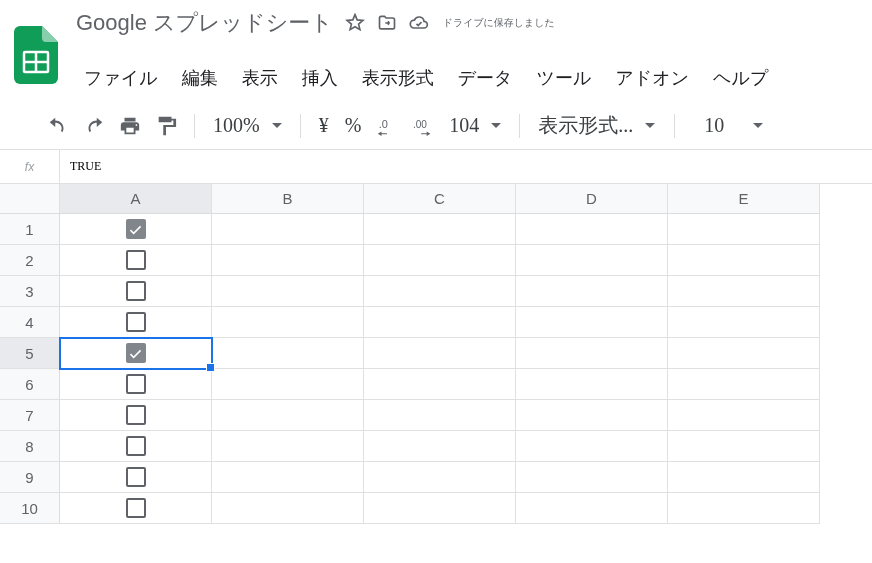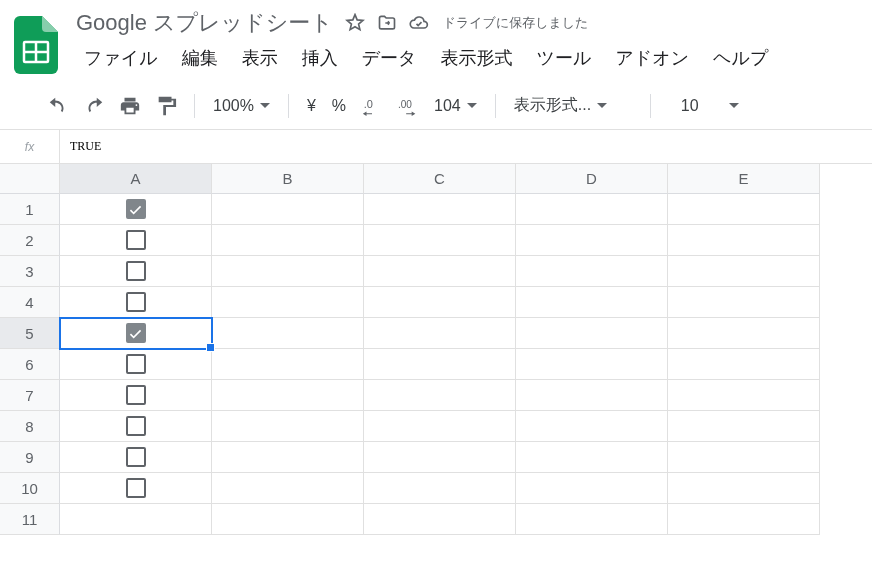--- a/index.html
+++ b/index.html
@@ -39,33 +39,34 @@
   font-weight: 400;
 }
 .title-icon {
   width: 20px;
   height: 20px;
   fill: #5f6368;
   stroke: #5f6368;
 }
 .save-status {
   color: #5f6368;
-  font-size: 13px;
+  font-size: 10px;
   margin-left: 2px;
 }
 .menu-bar {
   display: flex;
   gap: 4px;
   padding: 4px 0 8px 2px;
 }
 .menu-item {
   font-size: 18px;
   color: #202124;
   padding: 4px 10px;
   cursor: pointer;
+  margin-top: 20px;
 }
 .toolbar {
   display: flex;
   align-items: center;
   border-bottom: 1px solid #e0e0e0;
   height: 48px;
   padding: 0 10px 0 42px;
   gap: 4px;
 }
 .tb-btn {
@@ -77,28 +78,29 @@
   cursor: pointer;
 }
 .tb-btn svg { width: 22px; height: 22px; fill: #5f6368; }
 .tb-sep {
   width: 1px;
   height: 24px;
   background: #dadce0;
   margin: 0 8px;
 }
 .tb-text {
-  font-size: 16px;
+  font-size: 20px;
   color: #3c4043;
   padding: 0 6px;
   display: flex;
   align-items: center;
-  gap: 6px;
+  gap: 12px;
   cursor: pointer;
   height: 36px;
+  font-family: Liberation Serif, serif;
 }
 .tb-caret {
   width: 0; height: 0;
   border-left: 5px solid transparent;
   border-right: 5px solid transparent;
   border-top: 5px solid #5f6368;
 }
 .formula-bar {
   display: flex;
   align-items: center;
@@ -234,22 +236,22 @@
           <path fill="none" stroke="#5f6368" stroke-width="2" d="M6 18h12a4 4 0 0 0 0-8 6 6 0 0 0-11.5-1.5A4.5 4.5 0 0 0 6 18z"></path>
           <path stroke="#5f6368" stroke-width="2" fill="none" d="M9 13l2 2 4-4"></path>
         </svg>
       <span class="save-status">ドライブに保存しました</span>
     </div>
     <div class="menu-bar">
       <span class="menu-item">ファイル</span>
       <span class="menu-item">編集</span>
       <span class="menu-item">表示</span>
       <span class="menu-item">挿入</span>
+      <span class="menu-item">表示形式</span>
       <span class="menu-item">データ</span>
-      <span class="menu-item">表示形式</span>
       <span class="menu-item">ツール</span>
       <span class="menu-item">アドオン</span>
       <span class="menu-item">ヘルプ</span>
     </div>
   </div>
 </div>
 
 <div class="toolbar">
   <div class="tb-btn">
       <svg viewBox="0 0 24 24">
@@ -427,21 +429,13 @@
     <div class="row">
       <div class="row-h">10</div>
       <div class="cell">
         <div class="checkbox"></div>
       </div>
       <div class="cell"></div>
       <div class="cell"></div>
       <div class="cell"></div>
       <div class="cell"></div>
     </div>
-    <div class="row">
-      <div class="row-h">11</div>
-      <div class="cell"></div>
-      <div class="cell"></div>
-      <div class="cell"></div>
-      <div class="cell"></div>
-      <div class="cell"></div>
-    </div>
 </div>
 
 </body></html>

